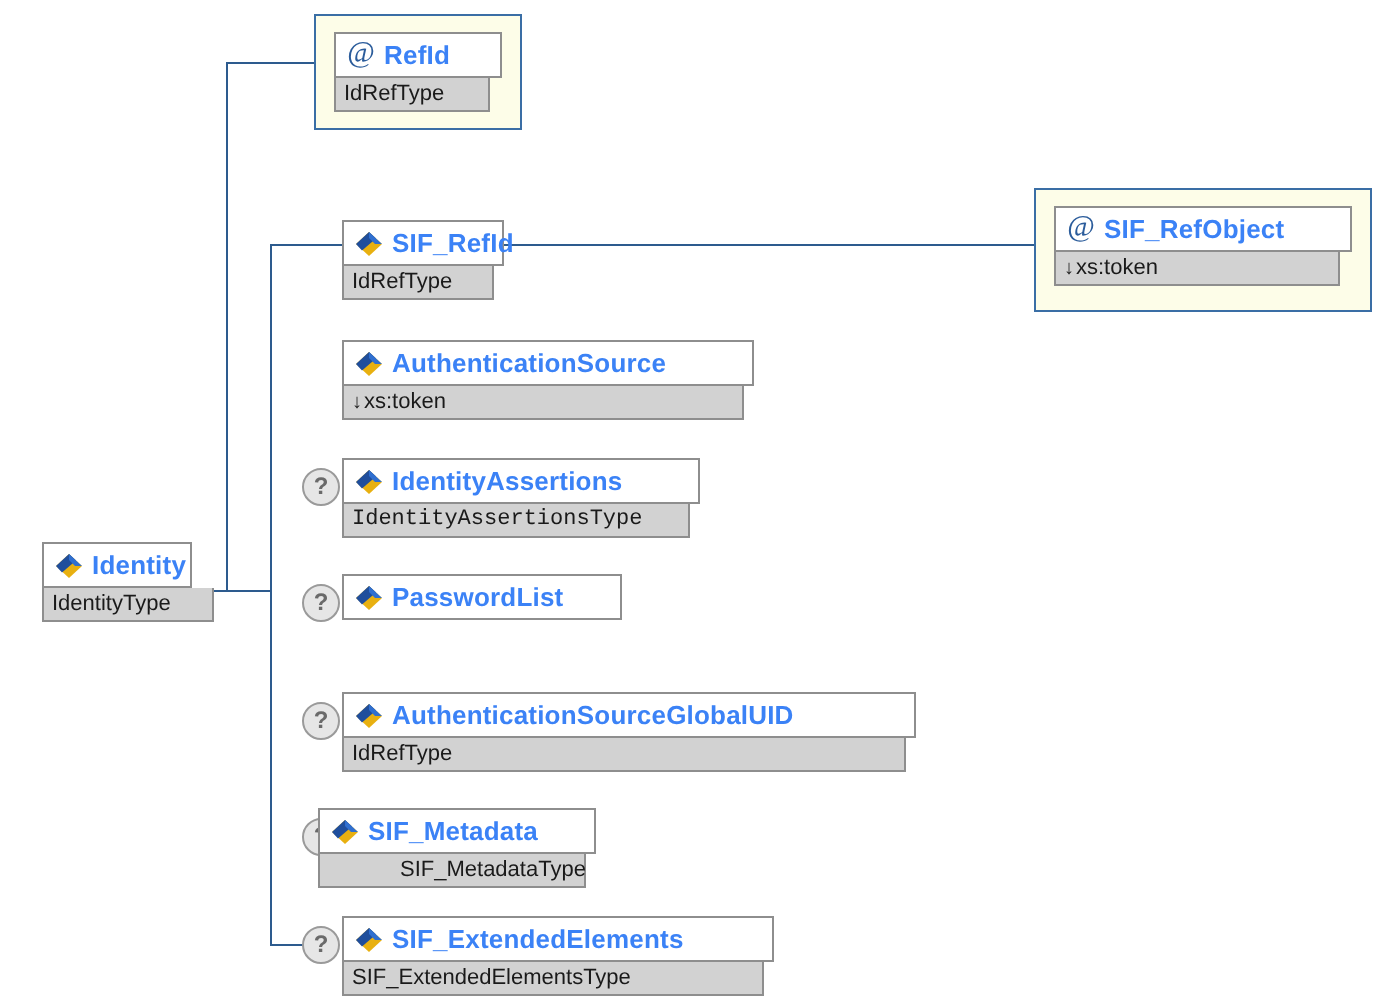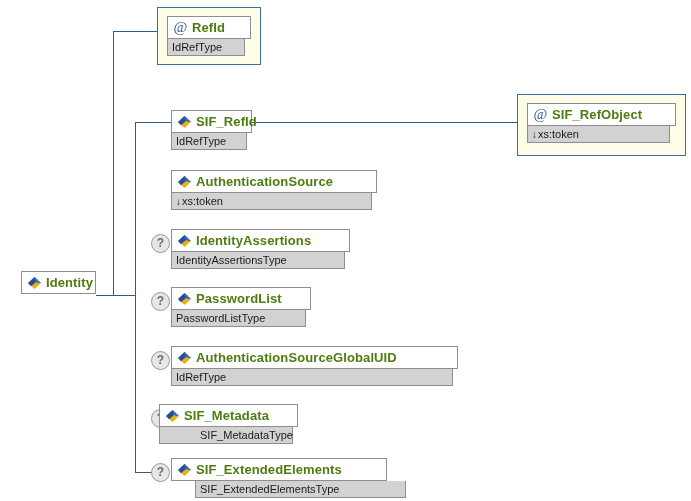--- a/index.html
+++ b/index.html
@@ -37,21 +37,21 @@
     border: 1px solid #8e8e8e;
     height: 23px;
     display: flex;
     align-items: center;
     padding: 0 6px 0 5px;
     white-space: nowrap;
   }
   .node .name-txt {
     font-size: 13px;
     font-weight: bold;
-    color: #4d7c0f;
+    color: #3b82f6;
     letter-spacing: 0.1px;
     line-height: 13px;
     padding-left: 4px;
   }
   .node .type-row {
     box-sizing: border-box;
     background: #d2d2d2;
     border: 1px solid #8e8e8e;
     border-top: none;
     height: 17px;
@@ -137,20 +137,23 @@
     <div class="name-row">
       <span class="icon icon-elem">
         <svg width="15" height="14" viewBox="0 0 15 14">
           <polygon points="7.5,1 14,7 7.5,13 1,7" fill="#e8b010"></polygon>
           <polygon points="7.5,1 11,4.2 4,10.2 1,7" fill="#1f4e9c"></polygon>
           <polygon points="7.5,1 14,7 10.5,7 7.5,4" fill="#2f6fd0"></polygon>
         </svg>
       </span>
       <span class="name-txt">Identity</span>
     </div>
+    <div class="type-row" style="width:86px;">
+      <span class="type-txt">IdentityType</span>
+    </div>
   </div>
 
   <div class="attr-wrap" style="left:157px; top:7px; width:104px; height:58px;"></div>
   <div class="node" style="left:167px; top:16px; width:84px;">
     <div class="name-row">
       <span class="icon icon-at">@</span>
       <span class="name-txt">RefId</span>
     </div>
     <div class="type-row" style="width:78px;">
       <span class="type-txt">IdRefType</span>
@@ -207,40 +210,37 @@
     <div class="name-row">
       <span class="icon icon-elem">
         <svg width="15" height="14" viewBox="0 0 15 14">
           <polygon points="7.5,1 14,7 7.5,13 1,7" fill="#e8b010"></polygon>
           <polygon points="7.5,1 11,4.2 4,10.2 1,7" fill="#1f4e9c"></polygon>
           <polygon points="7.5,1 14,7 10.5,7 7.5,4" fill="#2f6fd0"></polygon>
         </svg>
       </span>
       <span class="name-txt">IdentityAssertions</span>
     </div>
-    <div class="type-row" style="width:174px;">
+    <div class="type-row" style="width:174px;font-family:Liberation Mono, monospace;">
       <span class="type-txt">IdentityAssertionsType</span>
     </div>
   </div>
 
   <div class="opt-badge" style="left:151px; top:292px;"><span>?</span></div>
   <div class="node" style="left:171px; top:287px; width:140px;">
     <div class="name-row">
       <span class="icon icon-elem">
         <svg width="15" height="14" viewBox="0 0 15 14">
           <polygon points="7.5,1 14,7 7.5,13 1,7" fill="#e8b010"></polygon>
           <polygon points="7.5,1 11,4.2 4,10.2 1,7" fill="#1f4e9c"></polygon>
           <polygon points="7.5,1 14,7 10.5,7 7.5,4" fill="#2f6fd0"></polygon>
         </svg>
       </span>
       <span class="name-txt">PasswordList</span>
     </div>
-    <div class="type-row" style="width:135px;">
-      <span class="type-txt">PasswordListType</span>
-    </div>
   </div>
 
   <div class="opt-badge" style="left:151px; top:351px;"><span>?</span></div>
   <div class="node" style="left:171px; top:346px; width:287px;">
     <div class="name-row">
       <span class="icon icon-elem">
         <svg width="15" height="14" viewBox="0 0 15 14">
           <polygon points="7.5,1 14,7 7.5,13 1,7" fill="#e8b010"></polygon>
           <polygon points="7.5,1 11,4.2 4,10.2 1,7" fill="#1f4e9c"></polygon>
           <polygon points="7.5,1 14,7 10.5,7 7.5,4" fill="#2f6fd0"></polygon>
@@ -275,18 +275,18 @@
     <div class="name-row">
       <span class="icon icon-elem">
         <svg width="15" height="14" viewBox="0 0 15 14">
           <polygon points="7.5,1 14,7 7.5,13 1,7" fill="#e8b010"></polygon>
           <polygon points="7.5,1 11,4.2 4,10.2 1,7" fill="#1f4e9c"></polygon>
           <polygon points="7.5,1 14,7 10.5,7 7.5,4" fill="#2f6fd0"></polygon>
         </svg>
       </span>
       <span class="name-txt">SIF_ExtendedElements</span>
     </div>
-    <div class="type-row" style="width:211px;margin-left:24px;">
+    <div class="type-row" style="width:211px;">
       <span class="type-txt">SIF_ExtendedElementsType</span>
     </div>
   </div>
 
 </div>
 
 </body></html>

